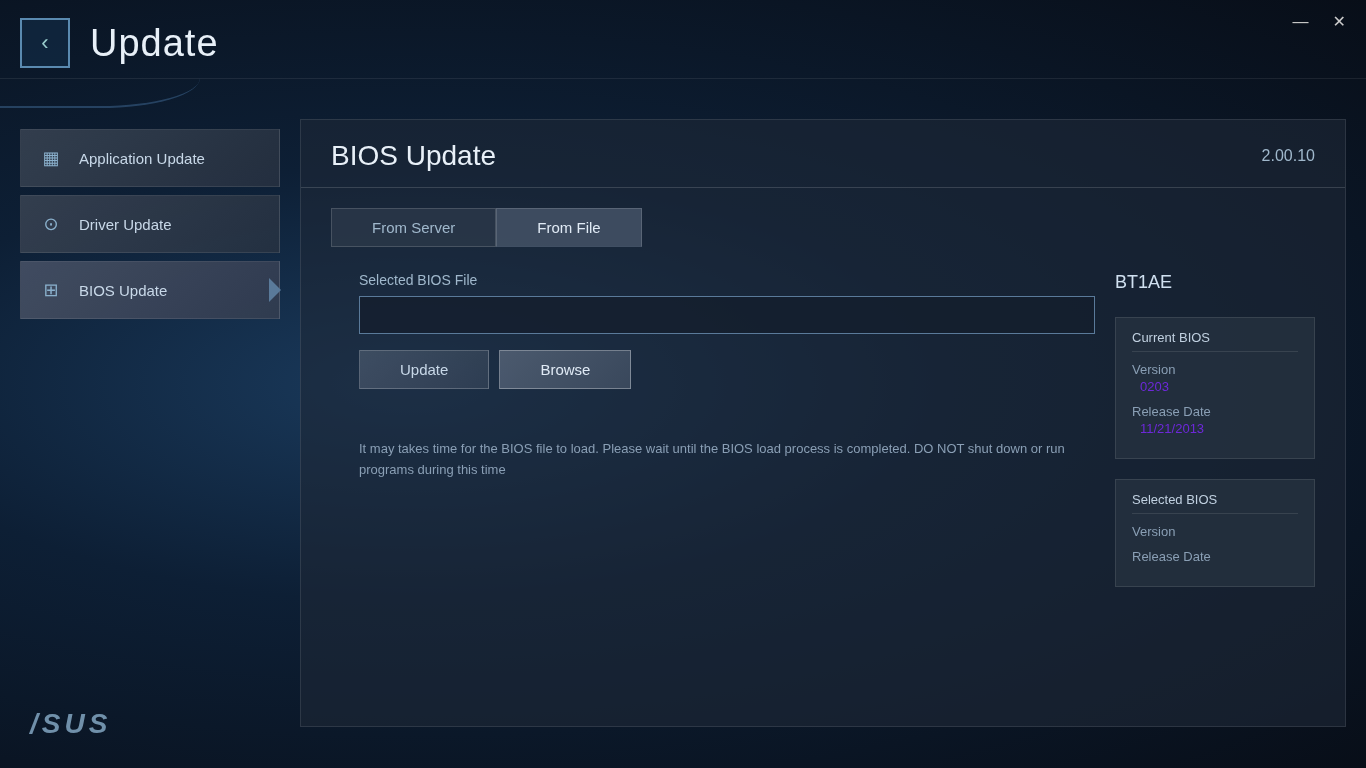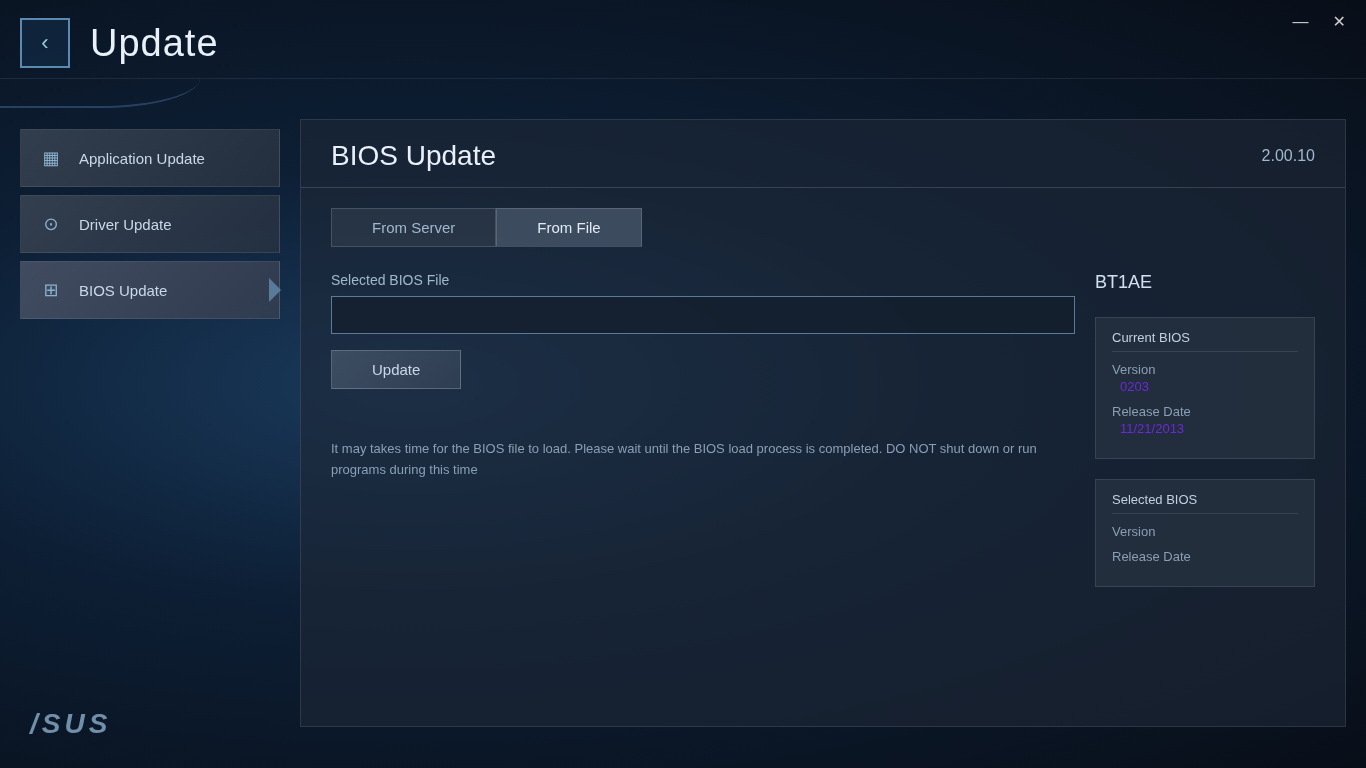--- a/index.html
+++ b/index.html
@@ -178,23 +178,24 @@
       padding: 25px 30px;
     }
 
     
     .form-section {
       display: flex;
       gap: 20px;
     }
     .form-left {
       flex: 1;
+      margin-left: 28px;
     }
     .form-right {
-      width: 220px;
+      width: 200px;
       display: flex;
       flex-direction: column;
       gap: 10px;
     }
 
     .field-label {
       font-size: 14px;
       color: #a0b8cc;
       margin-bottom: 8px;
     }
@@ -327,20 +328,21 @@
     </div>
 
     <div class="tab-content">
       <div class="form-section">
 
         <div class="form-left">
           <div class="field-label">Selected BIOS File</div>
           <input class="file-input" type="text" value="" placeholder="" style="">
           <div class="btn-row">
             <button class="btn">Update</button>
+            <button class="btn btn-primary">Browse</button>
           </div>
           <div class="info-text">It may takes time for the BIOS file to load. Please wait until the BIOS load process is completed. DO NOT shut down or run programs during this time</div>
         </div>
 
         <div class="form-right">
           <div class="bios-model">BT1AE</div>
 
           <div class="bios-panel">
             <div class="bios-panel-title">Current BIOS</div>
             <div class="bios-field">Version</div>

